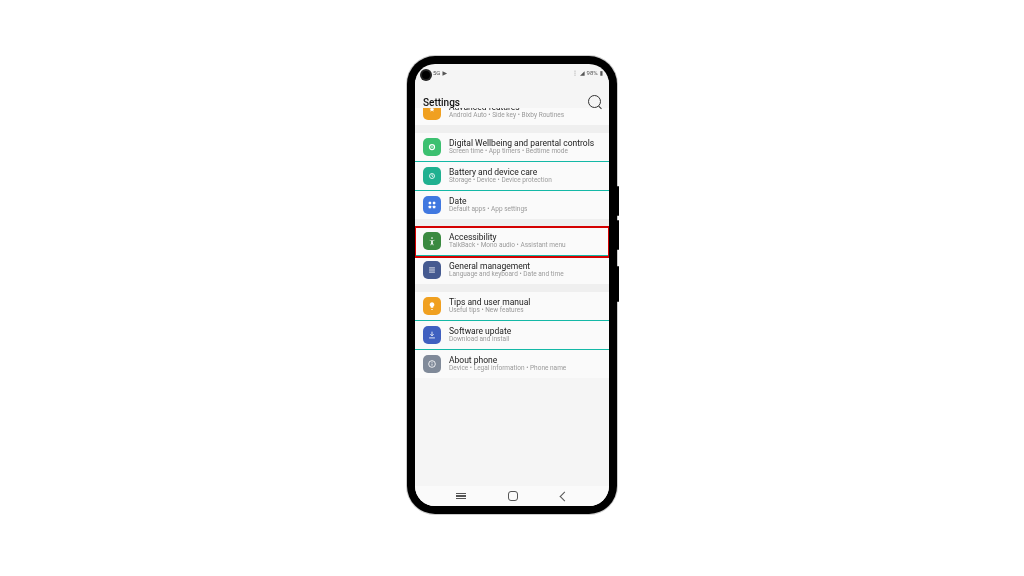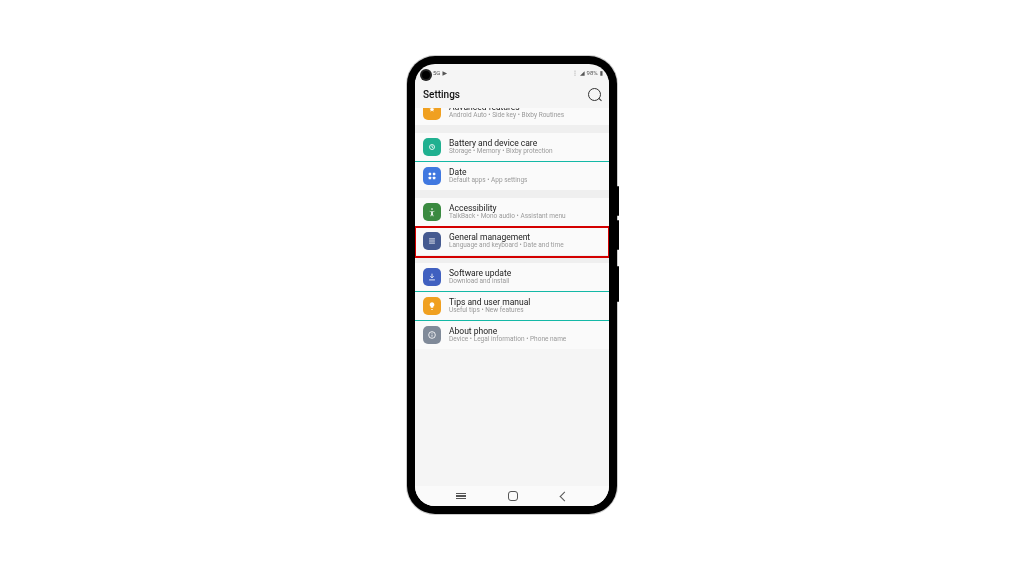--- a/index.html
+++ b/index.html
@@ -2,21 +2,21 @@
 <html><head>
 <meta charset="utf-8">
 <style>
   html,body{margin:0;padding:0;width:1024px;height:576px;background:#fff;font-family:-apple-system,BlinkMacSystemFont,"Segoe UI",Roboto,Helvetica,Arial,sans-serif;overflow:hidden;}
   .phone{position:absolute;left:407px;top:56px;width:210px;height:458px;background:#000;border-radius:28px;box-shadow:0 0 0 1px rgba(0,0,0,.2);}
   .screen{position:absolute;left:8px;top:8px;width:194px;height:442px;overflow:hidden;background:#f5f5f5;border-radius:20px;}
   .camera{position:absolute;left:7px;top:7px;width:8px;height:8px;border-radius:50%;background:#000;box-shadow:0 0 0 2px #222;}
   .status{display:flex;align-items:center;height:16px;padding:0 6px;font-size:6px;color:#555;}
   .status-left{margin-left:12px;display:flex;gap:2px;}
   .status-right{margin-left:auto;display:flex;gap:2px;align-items:center;}
-  .header{height:28px;display:flex;align-items:center;padding:0 8px;background:#f5f5f5;}
+  .header{height:28px;display:flex;align-items:flex-end;padding:0 8px;background:#f5f5f5;}
   .header-title{font-size:10px;font-weight:500;color:#111;}
   .search-ic{margin-left:auto;width:11px;height:11px;border:1.2px solid #333;border-radius:50%;position:relative;}
   .search-ic::after{content:"";position:absolute;width:4px;height:1.2px;background:#333;bottom:-1px;right:-2px;transform:rotate(45deg);}
   .content{height:calc(100% - 16px - 28px - 20px);overflow:hidden;}
   .row{display:flex;align-items:center;padding:5px 8px 5px 8px;background:#fafafa;}
   .row + .row{border-top:1px solid #14b8a6;}
   .gap{height:8px;background:#efefef;}
   .ic{width:18px;height:18px;border-radius:5px;display:flex;align-items:center;justify-content:center;flex-shrink:0;margin-right:8px;}
   .ic svg{width:10px;height:10px;fill:#fff;}
   .txts{display:flex;flex-direction:column;min-width:0;}
@@ -65,29 +65,41 @@
               <path d="M12 2l2 4 4 .5-3 3 .8 4L12 11l-3.8 2.5.8-4-3-3L10 6z"></path>
             </svg>
           </span>
           <span class="txts">
             <span class="t1">Advanced features</span>
             <span class="t2">Android Auto  •  Side key  •  Bixby Routines</span>
           </span>
         </div>
         <div class="gap"></div>
         <div class="row">
+          <span class="ic" style="background:#3cc070">
+            <svg viewBox="0 0 24 24">
+              <circle cx="12" cy="12" r="6" fill="none" stroke="#fff" stroke-width="3"></circle>
+              <circle cx="12" cy="12" r="2"></circle>
+            </svg>
+          </span>
+          <span class="txts">
+            <span class="t1">Digital Wellbeing and parental controls</span>
+            <span class="t2">Screen time  •  App timers  •  Bedtime mode</span>
+          </span>
+        </div>
+        <div class="row">
           <span class="ic" style="background:#20b090">
             <svg viewBox="0 0 24 24">
               <circle cx="12" cy="12" r="6" fill="none" stroke="#fff" stroke-width="2"></circle>
               <path d="M12 8v4l3 2" stroke="#fff" stroke-width="2" fill="none"></path>
             </svg>
           </span>
           <span class="txts">
             <span class="t1">Battery and device care</span>
-            <span class="t2">Storage  •  Memory  •  Bixby protection</span>
+            <span class="t2">Storage  •  Device  •  Device protection</span>
           </span>
         </div>
         <div class="row">
           <span class="ic" style="background:#4078e0">
             <svg viewBox="0 0 24 24">
               <rect x="4" y="4" width="6" height="6" rx="1"></rect>
               <rect x="14" y="4" width="6" height="6" rx="1"></rect>
               <rect x="4" y="14" width="6" height="6" rx="1"></rect>
               <rect x="14" y="14" width="6" height="6" rx="1"></rect>
             </svg>
@@ -118,40 +130,40 @@
               <rect x="5" y="16" width="14" height="2"></rect>
             </svg>
           </span>
           <span class="txts">
             <span class="t1">General management</span>
             <span class="t2">Language and keyboard  •  Date and time</span>
           </span>
         </div>
         <div class="gap"></div>
         <div class="row">
+          <span class="ic" style="background:#f0a020">
+            <svg viewBox="0 0 24 24">
+              <path d="M12 3a6 6 0 00-3 11v2h6v-2a6 6 0 00-3-11zM10 19h4v2h-4z"></path>
+            </svg>
+          </span>
+          <span class="txts">
+            <span class="t1">Tips and user manual</span>
+            <span class="t2">Useful tips  •  New features</span>
+          </span>
+        </div>
+        <div class="row">
           <span class="ic" style="background:#4060c0">
             <svg viewBox="0 0 24 24">
               <path d="M12 4v10m0 0l-4-4m4 4l4-4" stroke="#fff" stroke-width="2" fill="none"></path>
               <path d="M5 18h14v2H5z"></path>
             </svg>
           </span>
           <span class="txts">
             <span class="t1">Software update</span>
             <span class="t2">Download and install</span>
-          </span>
-        </div>
-        <div class="row">
-          <span class="ic" style="background:#f0a020">
-            <svg viewBox="0 0 24 24">
-              <path d="M12 3a6 6 0 00-3 11v2h6v-2a6 6 0 00-3-11zM10 19h4v2h-4z"></path>
-            </svg>
-          </span>
-          <span class="txts">
-            <span class="t1">Tips and user manual</span>
-            <span class="t2">Useful tips  •  New features</span>
           </span>
         </div>
         <div class="row">
           <span class="ic" style="background:#808a99">
             <svg viewBox="0 0 24 24">
               <circle cx="12" cy="12" r="8" fill="none" stroke="#fff" stroke-width="2"></circle>
               <rect x="11" y="11" width="2" height="5"></rect>
               <rect x="11" y="7" width="2" height="2"></rect>
             </svg>
           </span>

